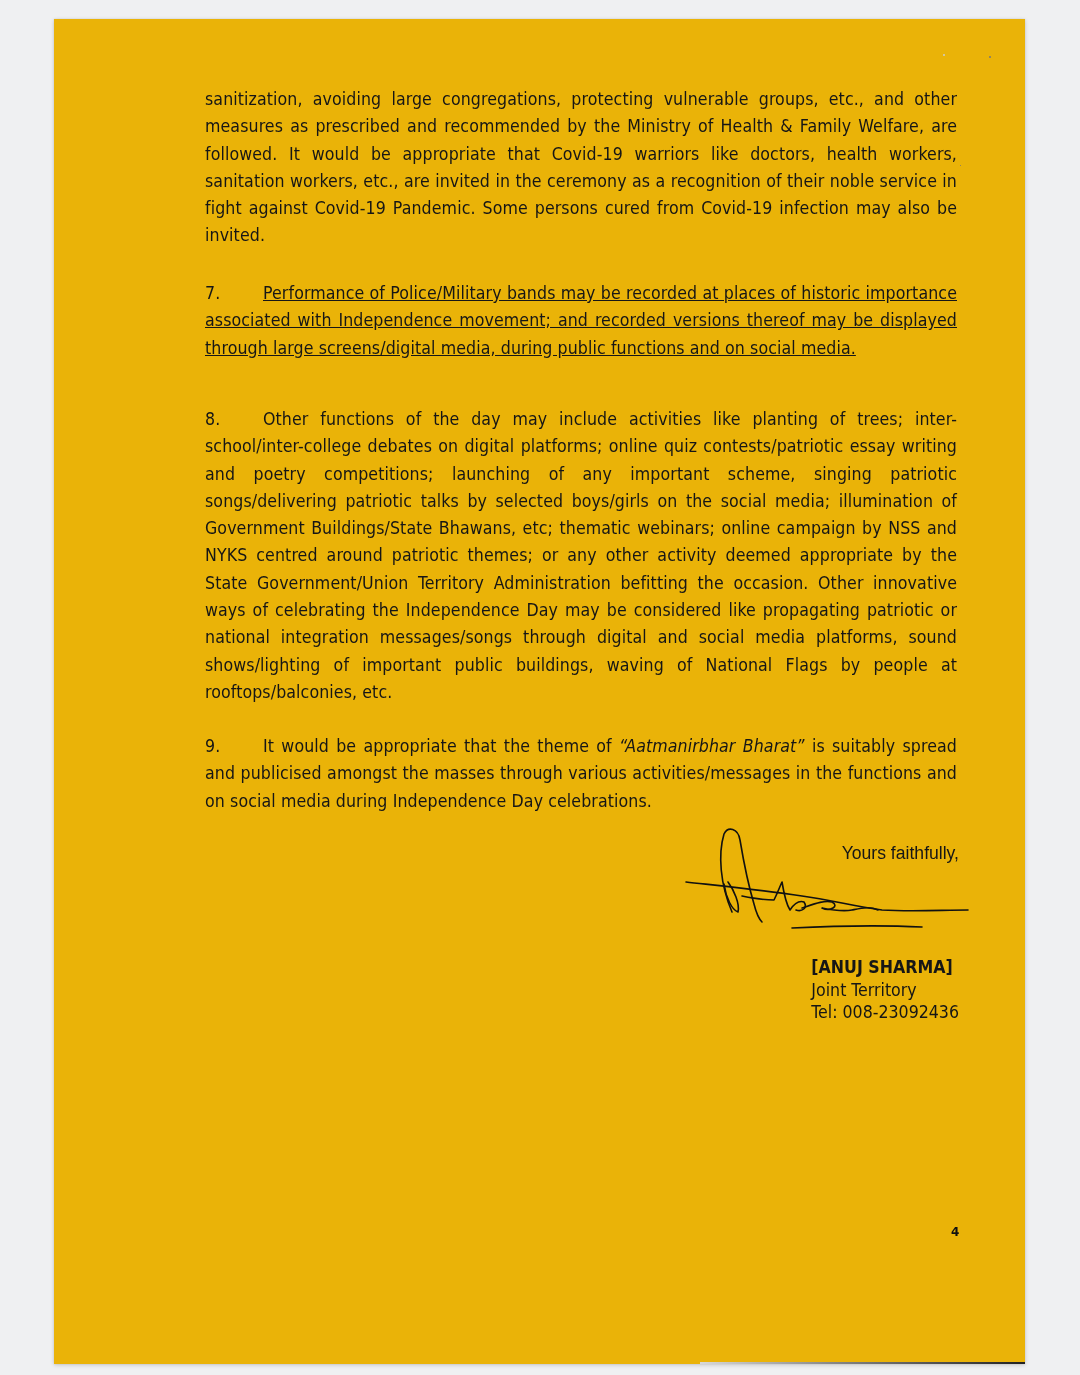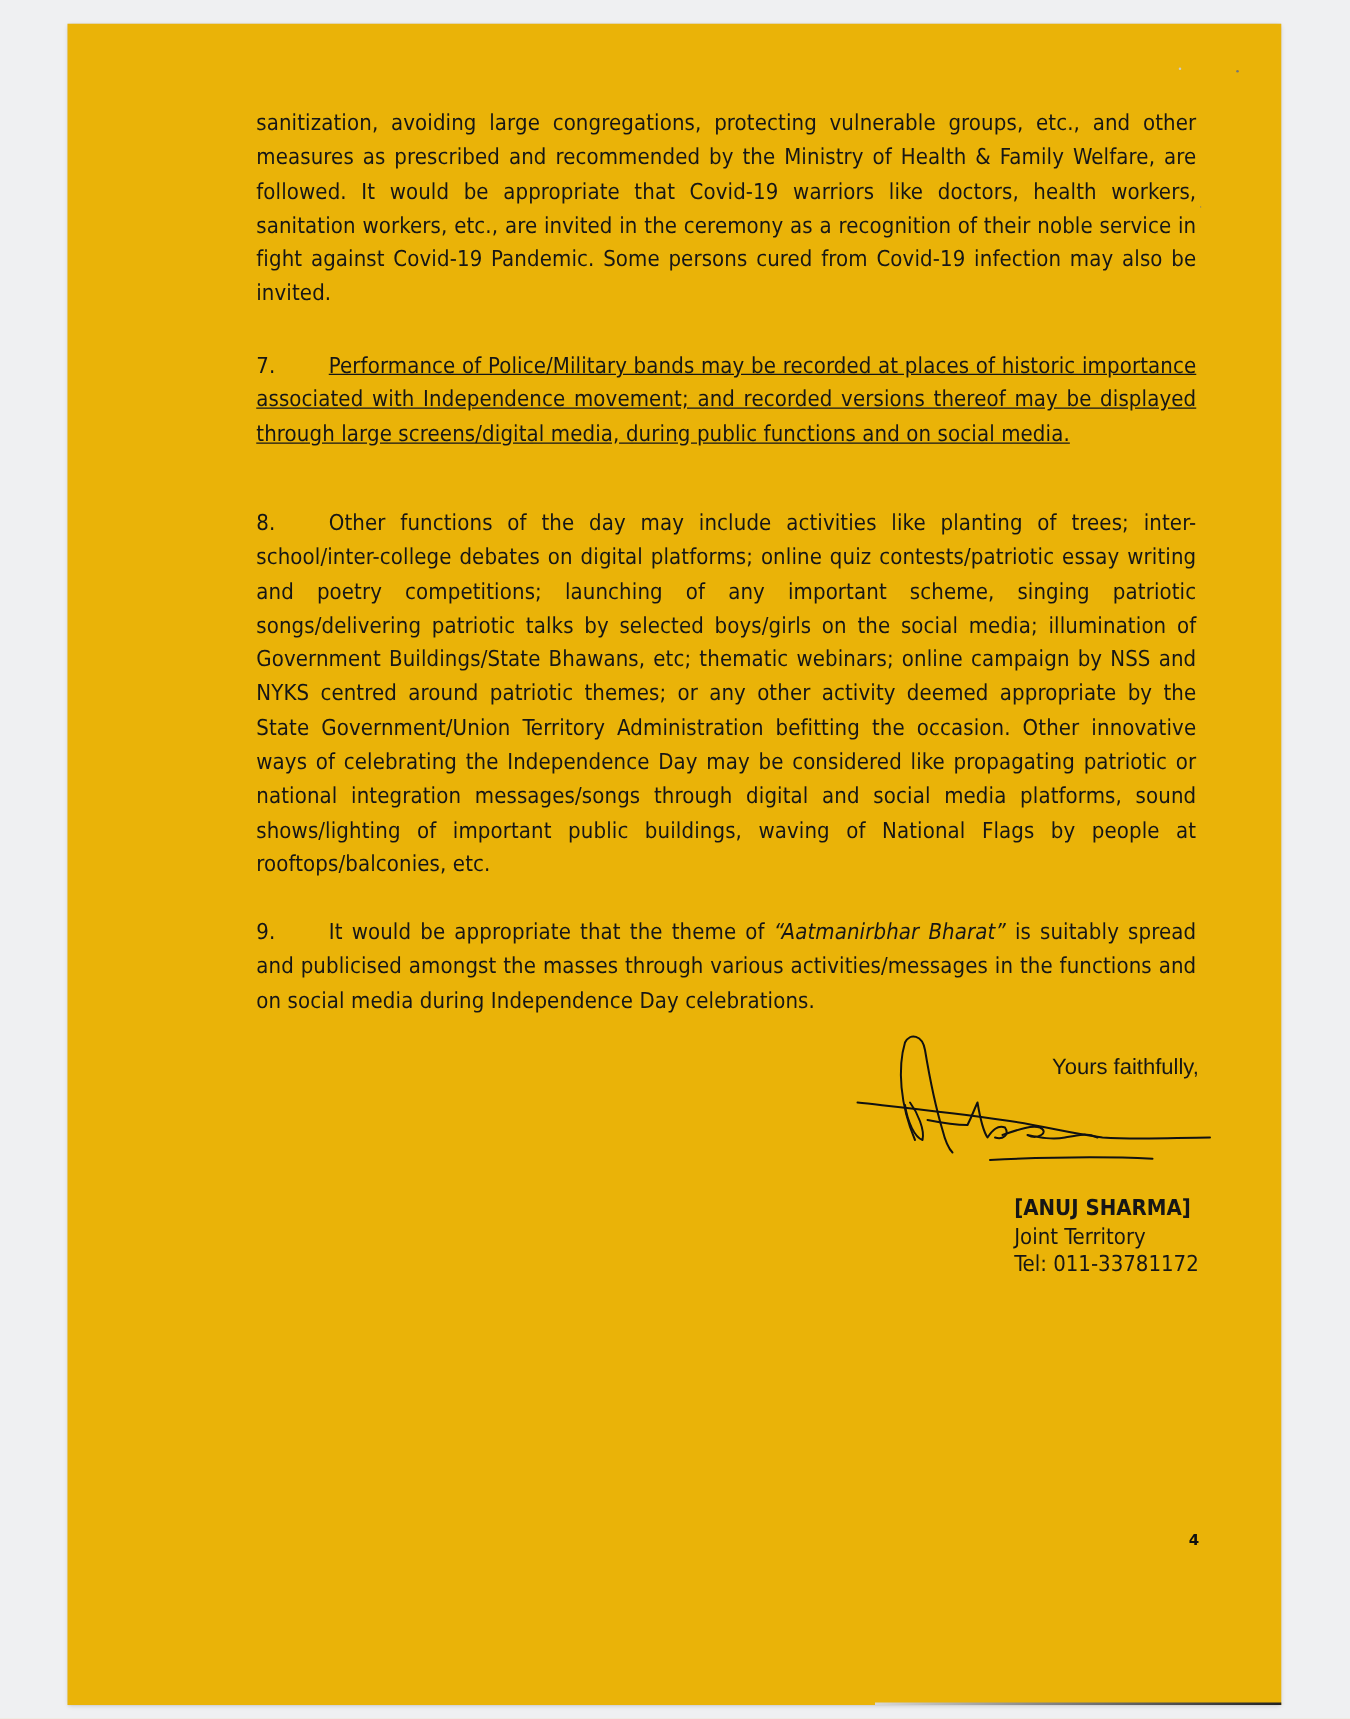--- a/index.html
+++ b/index.html
@@ -130,21 +130,21 @@
       <path d="M42,60 C44,74 50,86 56,88 C58,80 52,66 46,58"></path>
       <path d="M60,72 C70,74 82,76 92,76 C96,68 98,62 100,58 C102,70 104,80 108,86 C112,80 116,76 122,78 C126,84 120,88 114,86"></path>
       <path d="M120,84 C132,80 142,76 150,78 C158,82 148,88 140,84 C150,86 160,88 170,86 C180,84 188,82 196,86"></path>
     </g>
     <path d="M110,104 C150,102 200,101 240,103" fill="none" stroke="#111" stroke-width="1.6" stroke-linecap="round"></path>
   </svg>
 
   <div class="sig-block">
     <div class="sig-name">[ANUJ SHARMA]</div>
     <div>Joint Territory</div>
-    <div>Tel: 011-33781172</div>
+    <div>Tel: 008-23092436</div>
   </div>
 
   <div class="page-number">4</div>
 
   <div class="speck" style="left:889px; top:35px; background:#ccc;"></div>
   <div class="speck" style="left:935px; top:37px;"></div>
   <div class="speck" style="left:906px; top:146px; width:1px; height:1px;"></div>
 
   <div class="page-bottom-rule"></div>
 </div>

